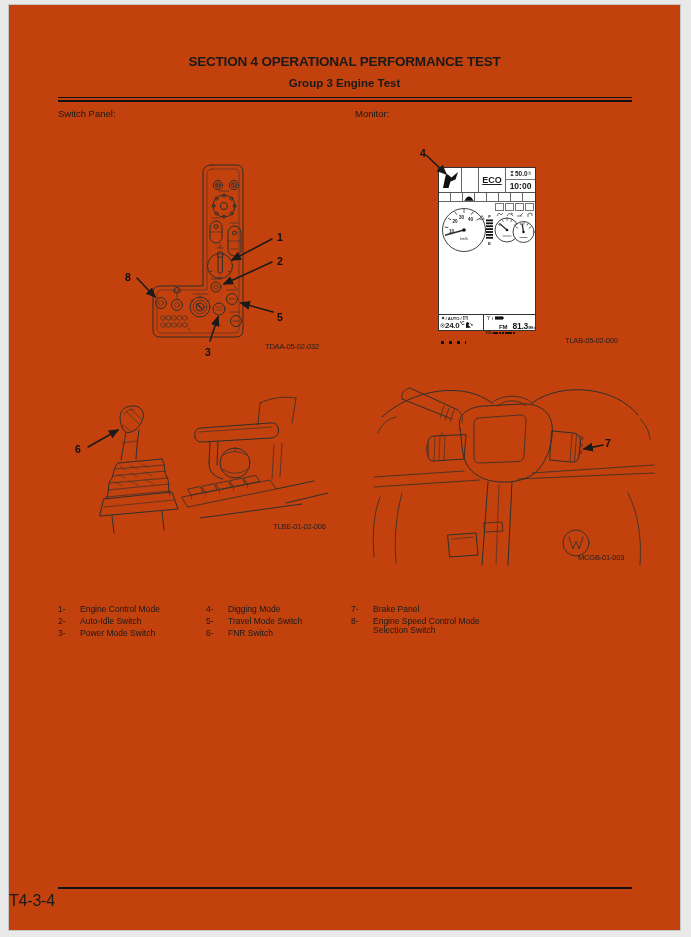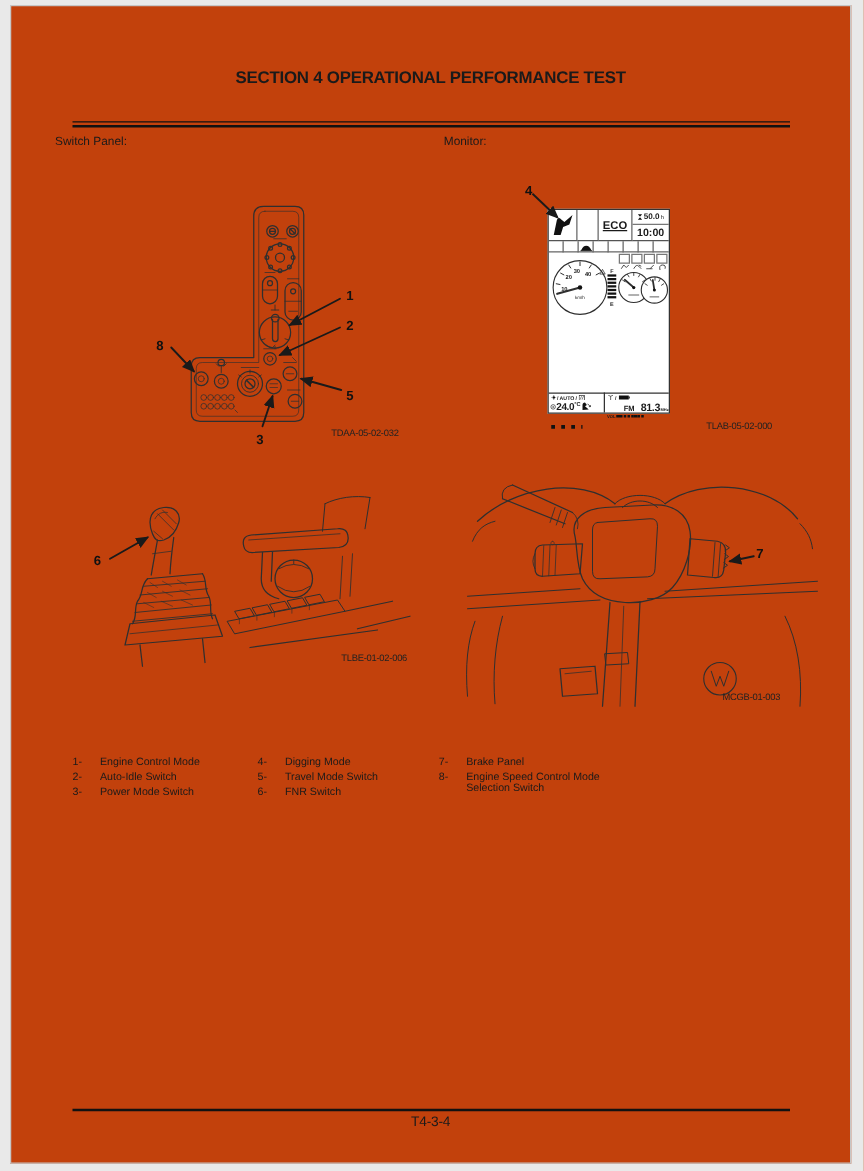--- a/index.html
+++ b/index.html
@@ -24,31 +24,32 @@
   .m-hr{font-size:6.5px;font-weight:bold;line-height:11px;border-bottom:0.6px solid #777;display:flex;align-items:center;justify-content:center;gap:1px;}
   .m-clk{font-size:8.5px;font-weight:bold;text-align:center;line-height:13px;}
   .m-r2cell{top:25px;height:9px;border-bottom:0.8px solid #666;}
   .iconbox{position:absolute;width:9.3px;height:8.5px;border:0.6px solid #777;box-sizing:border-box;}
   .m-bot{position:absolute;top:146px;height:16px;border-top:0.9px solid #333;box-sizing:border-box;font-weight:bold;}
   .tinytxt{font-size:4.2px;font-weight:bold;line-height:5px;white-space:nowrap;}
   .bar{display:inline-block;background:#111;}
   .leg-row{display:flex;font-size:8.5px;line-height:9px;margin-bottom:3.2px;}
   .leg-num{width:22px;flex:0 0 22px;}
   .footrule{top:882px;left:49px;width:574px;border-top:2.4px solid #111;}
-  .foot{top:887px;left:0;right:0;text-align:center;font-size:11px;letter-spacing:-0.2px;}
+  .foot{top:887px;left:0;right:0;text-align:left;font-size:16px;letter-spacing:-0.2px;}
 </style>
 </head>
 <body>
 
 <div class="page">
 
   <div class="abs title">SECTION 4 OPERATIONAL PERFORMANCE TEST</div>
+  <div class="abs subtitle">Group 3 Engine Test</div>
   <div class="abs dblrule"></div>
 
-  <div class="abs seclabel" style="left:35px;">Switch Panel:</div>
+  <div class="abs seclabel" style="left:49px;">Switch Panel:</div>
   <div class="abs seclabel" style="left:346px;">Monitor:</div>
 
   <svg class="abs line" style="left:106px;top:135px;" width="235" height="215" viewBox="0 0 235 215">
     <defs>
       <marker id="ah1" markerWidth="8" markerHeight="8" refX="6" refY="3" orient="auto">
         <path d="M0 0 L7 3 L0 6 Z" fill="#1a1a1a" stroke="none"></path>
       </marker>
     </defs>
 
     <path d="M96 25 H121 Q128 25 128 32 V190 Q128 197 121 197 H45 Q38 197 38 190 V153 Q38 146 45 146 H88 V33 Q88 25 96 25 Z"></path>

